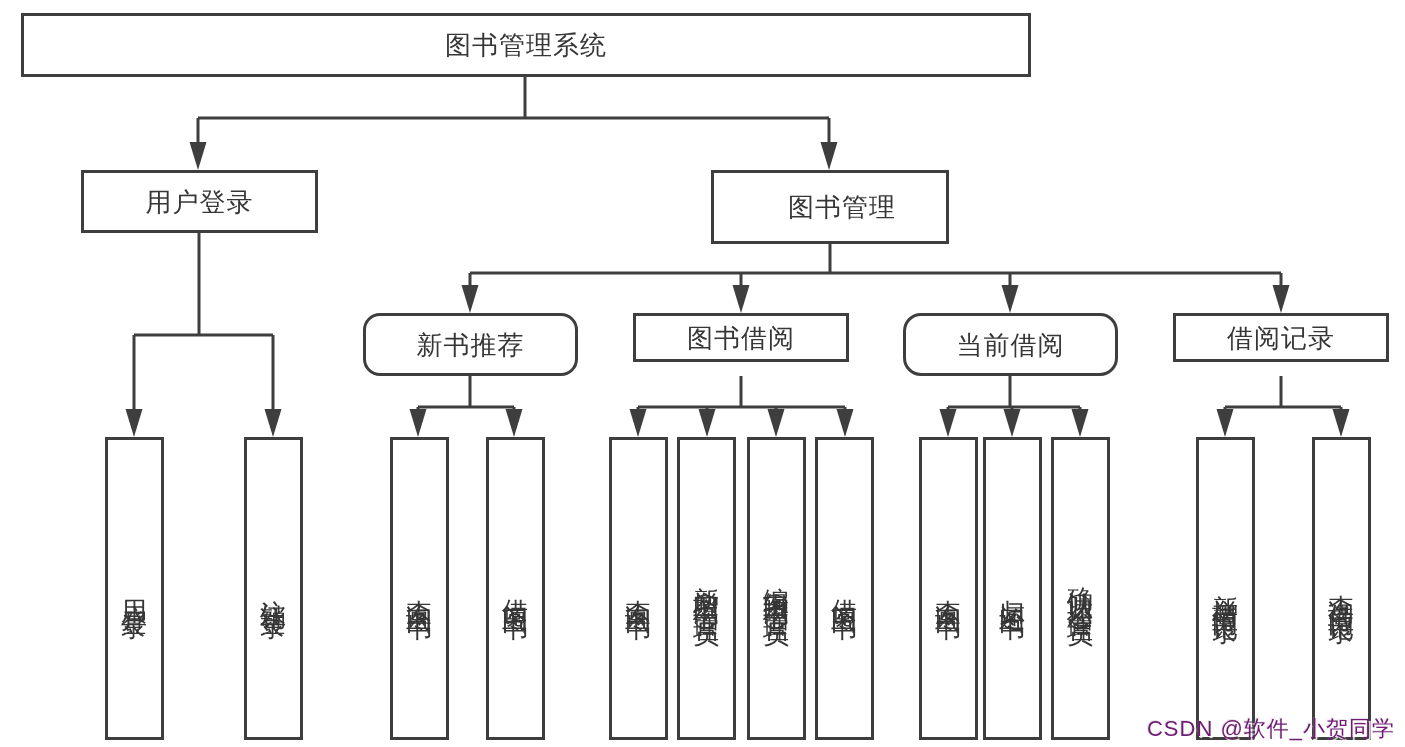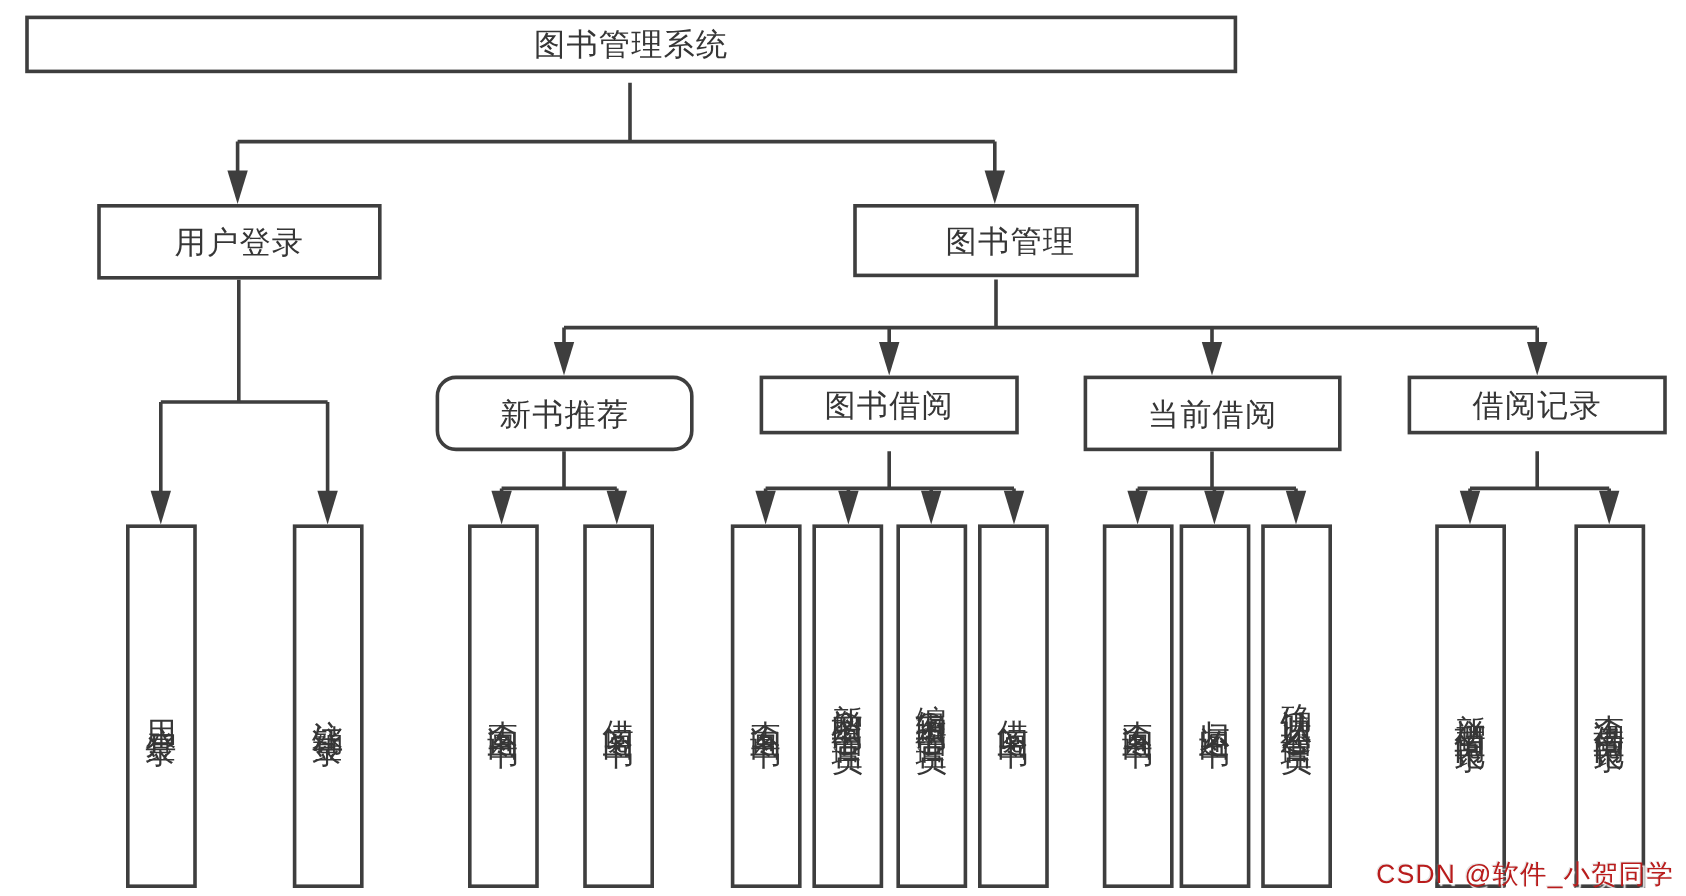--- a/index.html
+++ b/index.html
@@ -26,46 +26,46 @@
   }
   .box.h{letter-spacing:1px;}
   .box.v{
     top:437px;height:303px;width:59px;
     writing-mode:vertical-rl;
     text-orientation:mixed;
     letter-spacing:5px;
     white-space:normal;
   }
   
-  .n-root{left:21px;top:13px;width:1010px;height:48px;}
+  .n-root{left:21px;top:13px;width:1010px;height:64px;}
   .n-user-login{left:81px;top:170px;width:237px;height:63px;}
-  .n-book-mgmt{left:711px;top:170px;width:238px;height:61px;padding-left:24px;}
+  .n-book-mgmt{left:711px;top:170px;width:238px;height:74px;padding-left:24px;}
   .n-new-book{left:363px;top:313px;width:215px;height:63px;border-radius:17px;}
   .n-book-borrow{left:633px;top:313px;width:216px;height:49px;}
-  .n-current-borrow{left:903px;top:313px;width:215px;height:63px;}
+  .n-current-borrow{left:903px;top:313px;width:215px;height:63px;border-radius:18px;}
   .n-borrow-records{left:1173px;top:313px;width:216px;height:49px;}
   .n-ul-login{left:105px;}
   .n-ul-logout{left:244px;}
   .n-nb-query{left:390px;width:57px;}
   .n-nb-borrow{left:486px;width:57px;}
   .n-bb-query{left:609px;width:58px;}
   .n-bb-add{left:677px;width:60px;}
   .n-bb-edit{left:747px;width:59px;}
   .n-bb-borrow{left:815px;width:60px;}
   .n-cb-query{left:919px;width:59px;}
   .n-cb-return{left:983px;width:59px;}
   .n-cb-confirm{left:1051px;width:59px;}
   .n-br-add{left:1196px;width:58px;}
   .n-br-query{left:1312px;width:59px;}
   .watermark{
     position:absolute;
     right:10px;top:714px;
     font-size:22px;
     letter-spacing:1px;
-    color:#b91c1c;
+    color:#701a75;
     text-shadow:2px 2px 1px rgba(255,255,255,.95), -1px -1px 0 rgba(150,150,150,.25);
     z-index:5;
   }
 </style>
 </head>
 <body>
 
 <div class="canvas">
 
   <svg class="connectors" viewBox="0 0 1405 747" aria-hidden="true">

